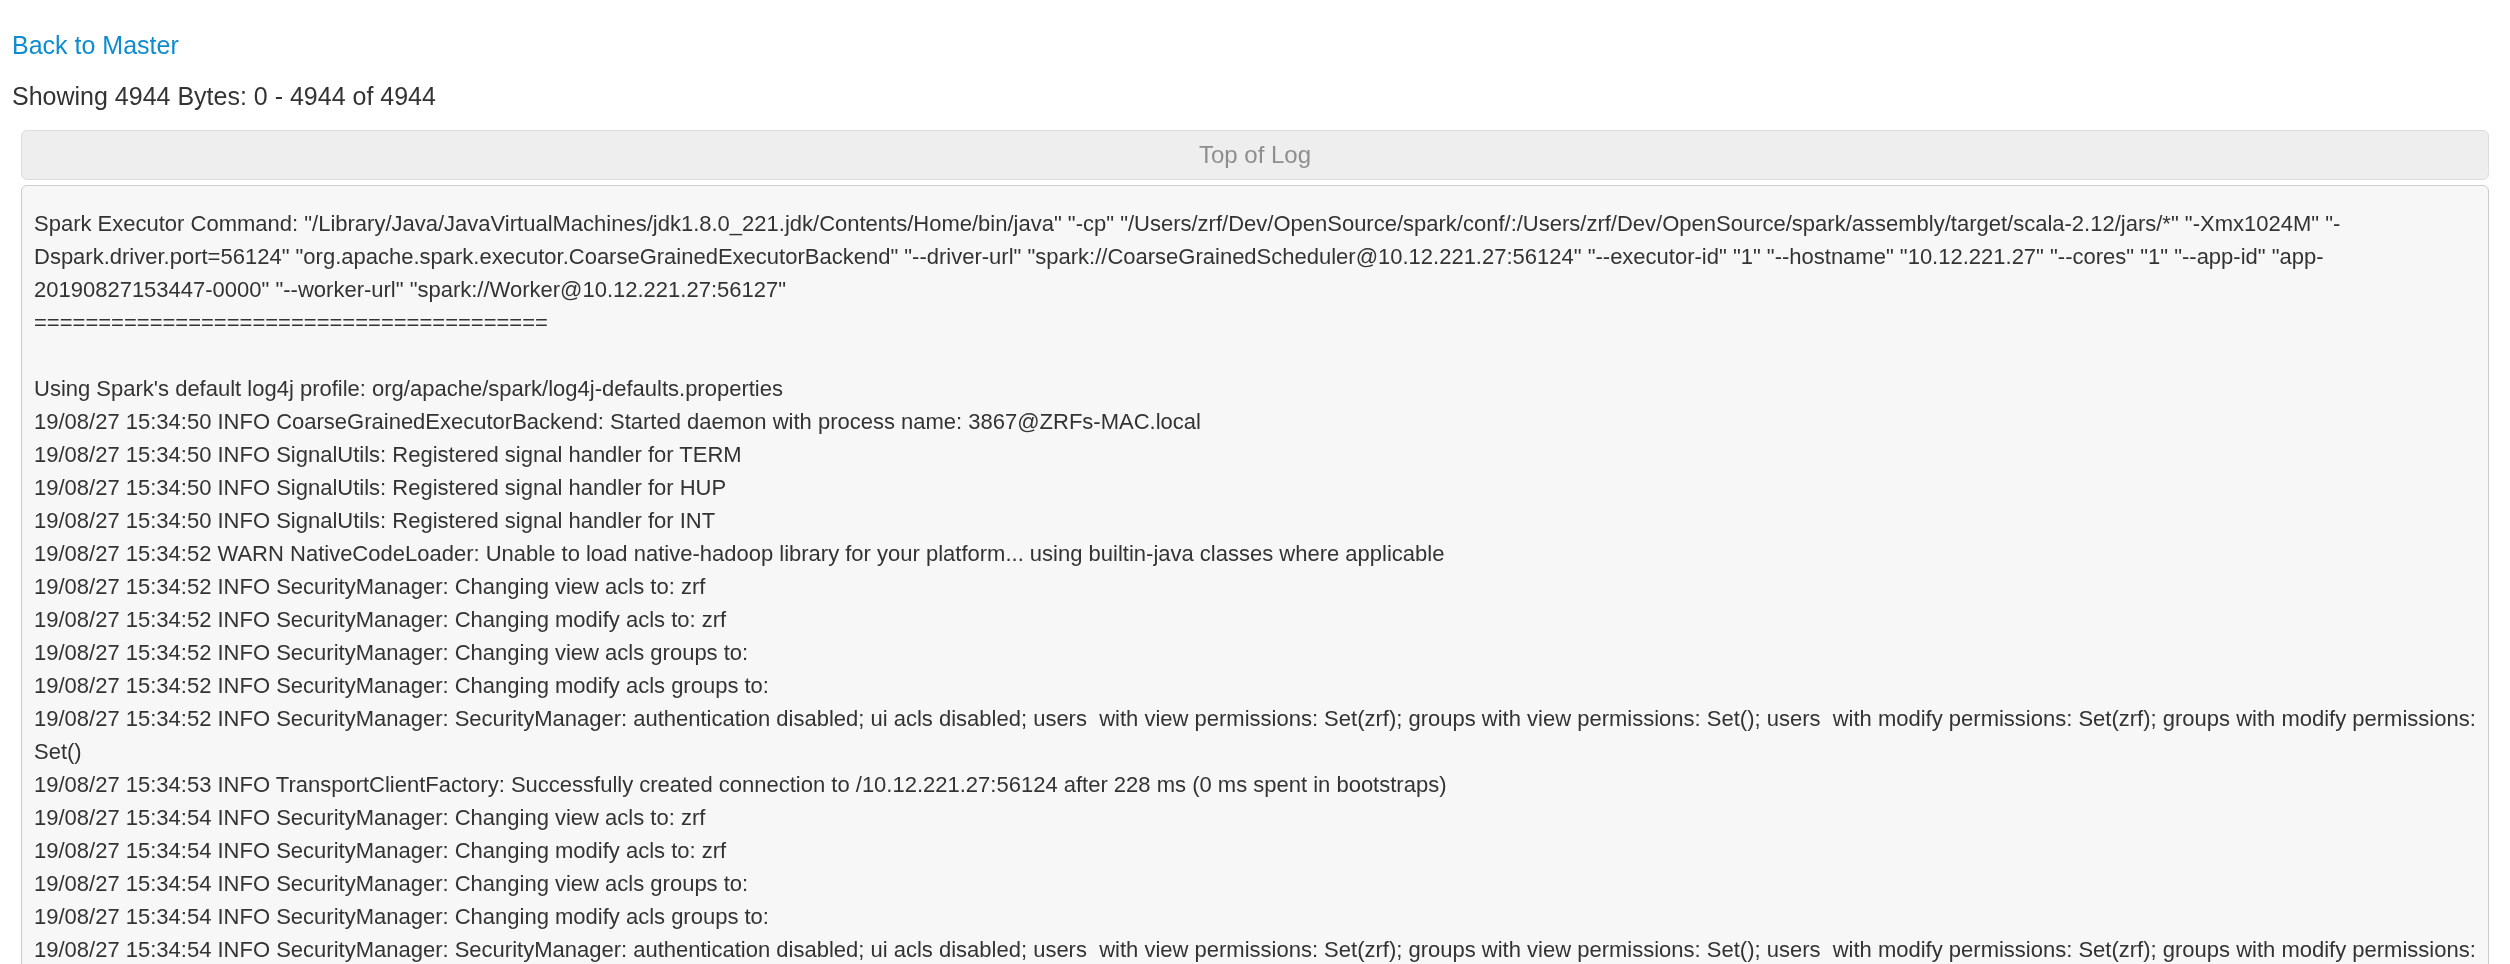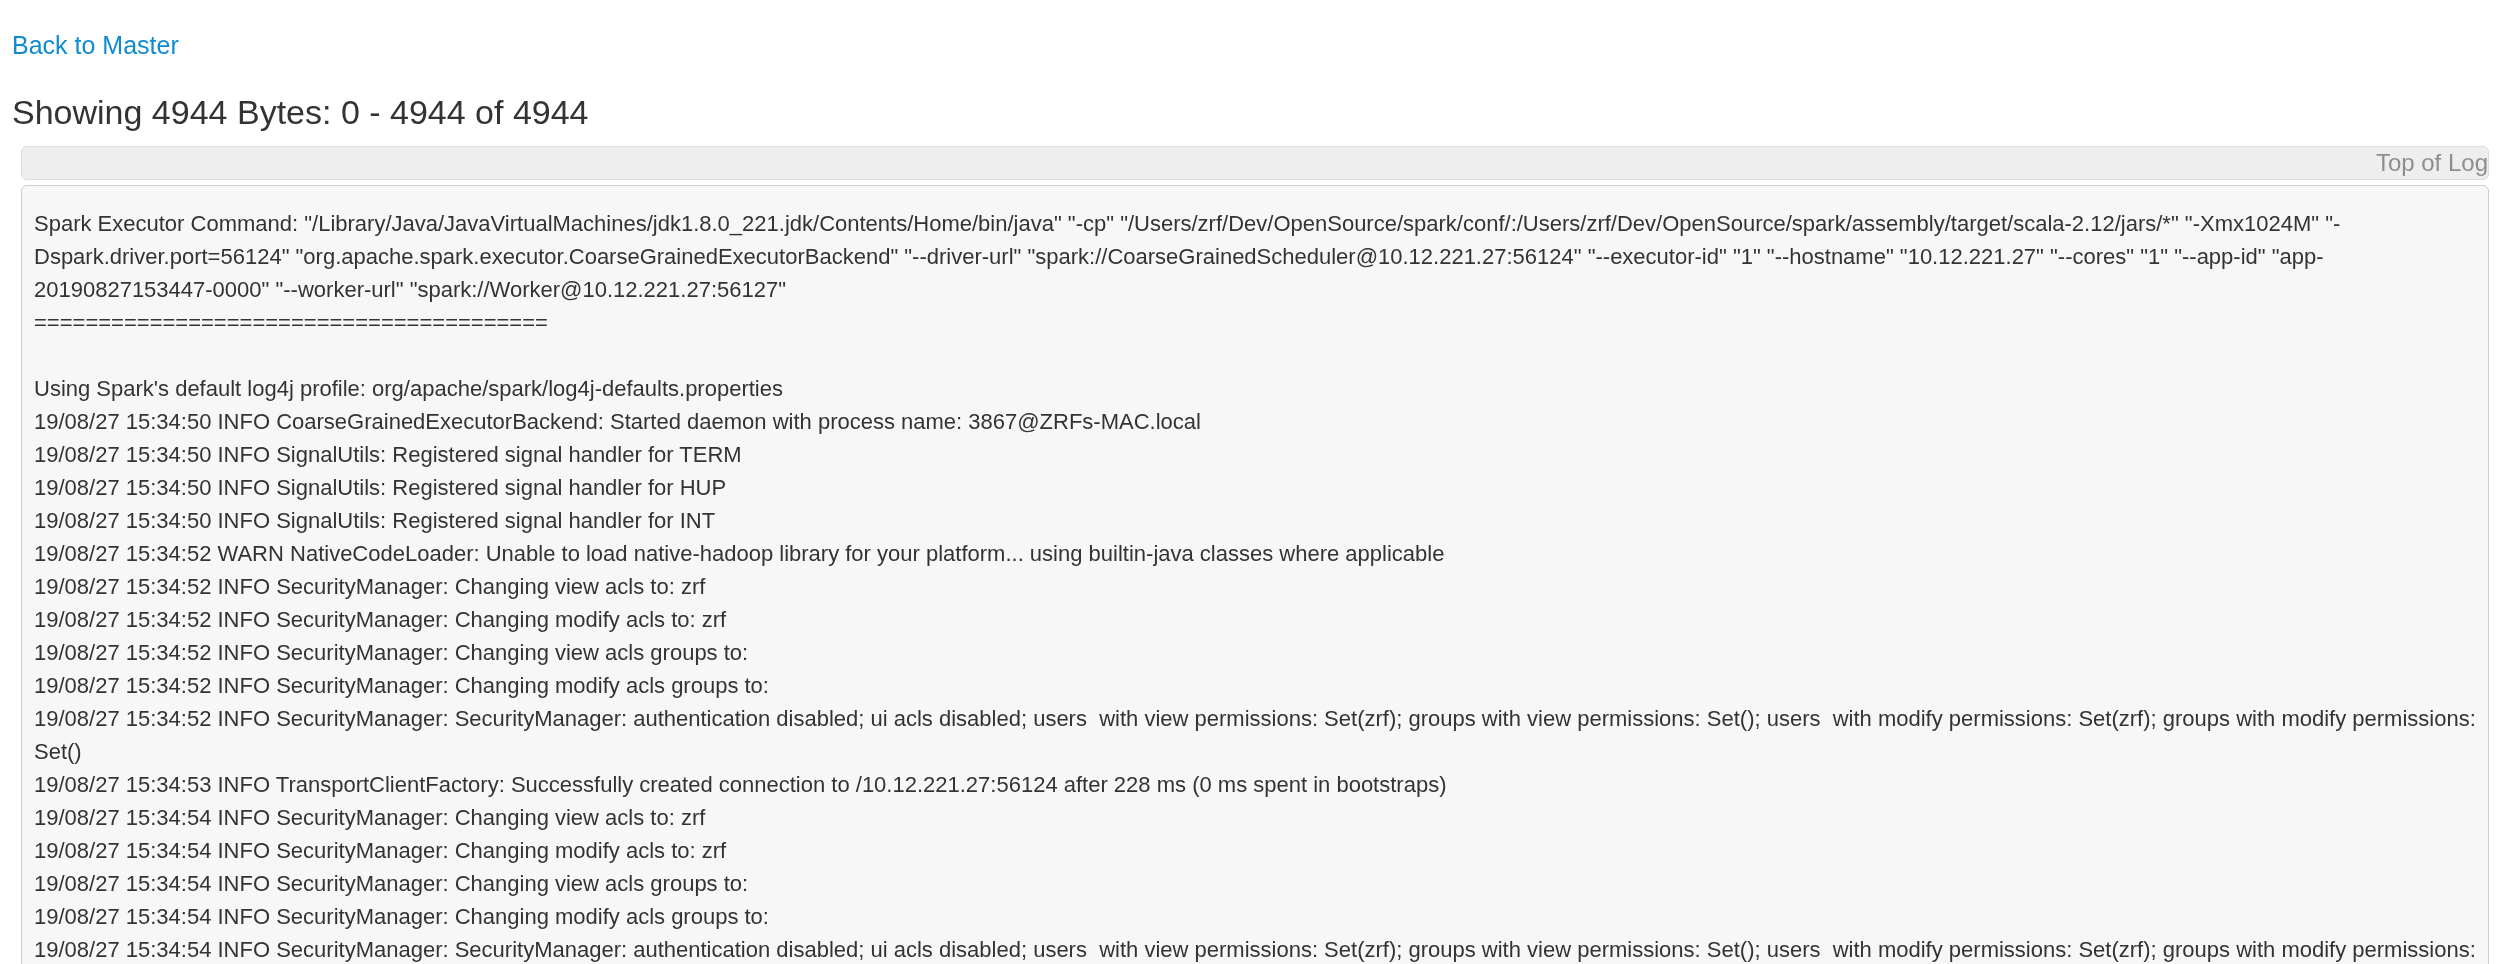--- a/index.html
+++ b/index.html
@@ -20,36 +20,36 @@
   .back-link {
     display: inline-block;
     margin: 16px 0 0 2px;
     font-size: 25px;
     line-height: 30px;
     color: #0f8bd1;
     text-decoration: none;
     cursor: pointer;
   }
   .byte-range {
-    margin: 37px 0 19px 2px;
-    font-size: 34px;
+    margin: 21px 0 19px 2px;
+    font-size: 25px;
     line-height: 30px;
     color: #333333;
   }
   .log-frame {
     margin: 0 11px;
   }
   .log-header {
-    height: 34px;
+    height: 50px;
     background: #eeeeee;
     border: 1px solid #dddddd;
     border-radius: 6px;
     display: flex;
     align-items: center;
-    justify-content: flex-end;
+    justify-content: center;
     font-size: 24px;
     color: #8e8e8e;
   }
   .log-box {
     margin-top: 5px;
     background: #f7f7f7;
     border: 1px solid #cccccc;
     border-radius: 6px;
     padding: 21px 12px;
     min-height: 840px;

